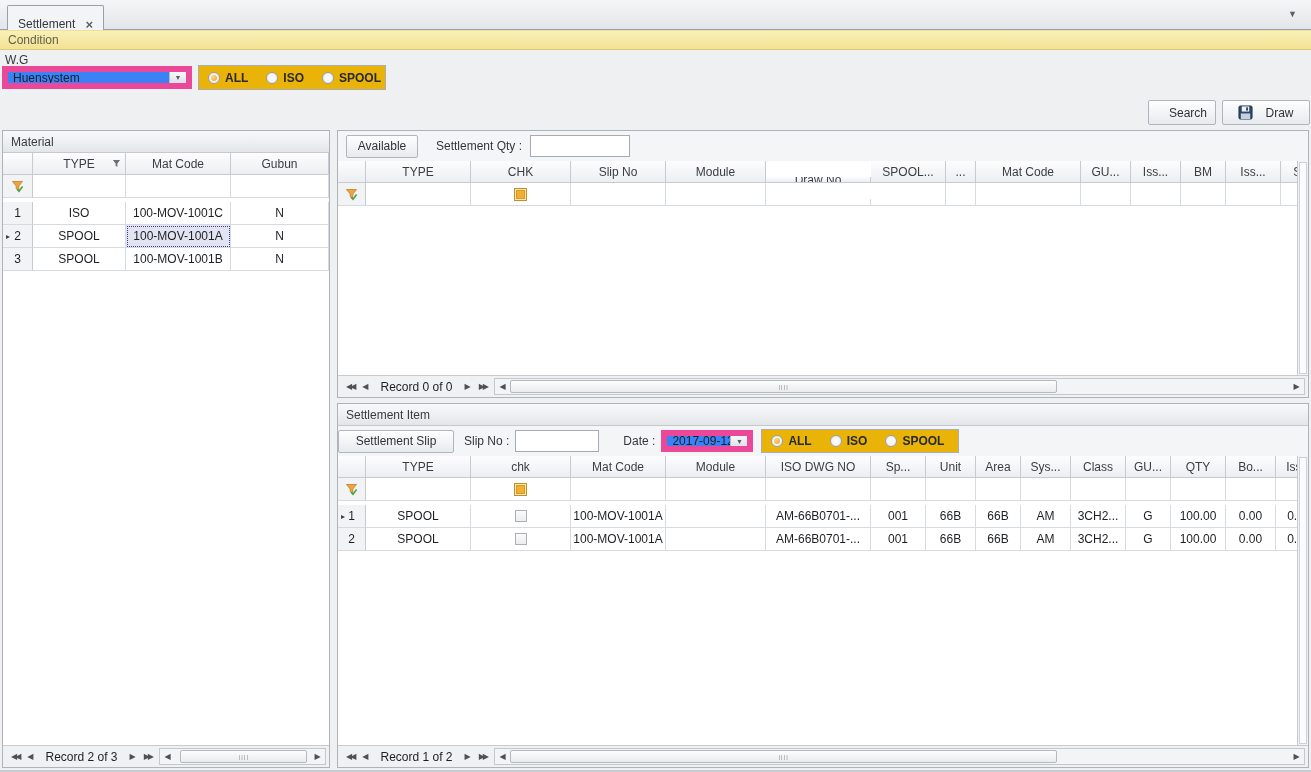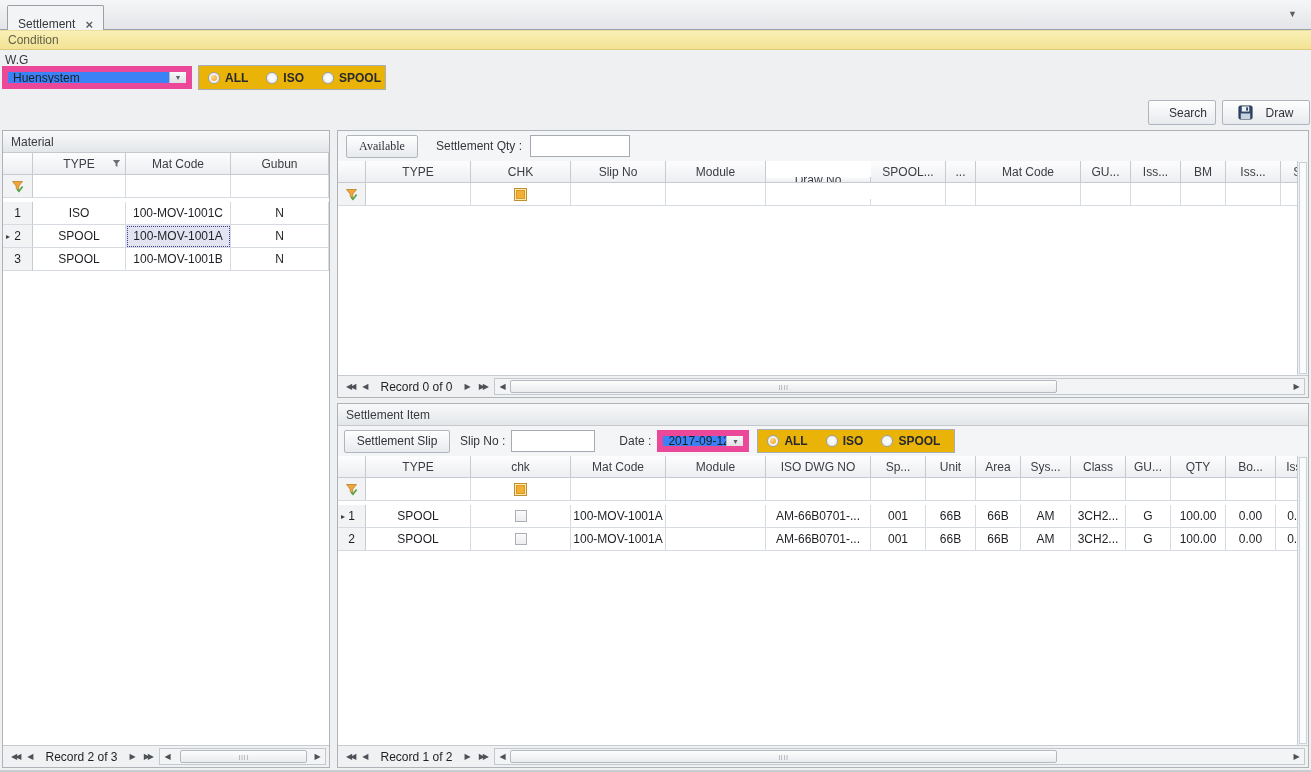--- a/index.html
+++ b/index.html
@@ -228,21 +228,21 @@
           <span class="hs-grip">||||</span>
         </div>
       </div>
       <span class="hs-arrow">▶</span>
     </div>
   </div>
 </div>
 
 <div class="panel issued-panel">
   <div class="panel-toolbar">
-    <div class="tb-btn" style="margin-left:8px;width:72px;font-family:Liberation Serif, serif;">
+    <div class="tb-btn" style="margin-left:8px;width:72px;">
       <span>Available</span>
     </div>
     <span class="tb-label" style="margin-left:18px;">Settlement Qty :</span>
     <input class="tb-input" style="margin-left: 8px; width: 100px;" value="">
   </div>
   <div class="grid-region">
     <div class="grid-clip withv">
       <div class="grow ghead-row">
         <div class="gcell ghead i-c0"></div>
         <div class="gcell ghead i-c1">TYPE</div>
@@ -304,21 +304,21 @@
       <span class="hs-arrow">▶</span>
     </div>
   </div>
 </div>
 
 <div class="panel settle-panel">
   <div class="panel-caption">
     <span>Settlement Item</span>
   </div>
   <div class="panel-toolbar">
-    <div class="tb-btn" style="margin-left:6px;width:106px;">
+    <div class="tb-btn" style="width:116px;">
       <span>Settlement Slip</span>
     </div>
     <span class="tb-label" style="margin-left:10px;">Slip No :</span>
     <input class="tb-input" style="margin-left: 6px; width: 84px;" value="">
     <span class="tb-label" style="margin-left:24px;">Date :</span>
     <div class="combo" style="position:static;margin-left:6px;width:92px;height:22px;">
       <span class="combo-text">2017-09-12</span>
       <span class="combo-btn">▼</span>
     </div>
     <div class="radio-box" style="position:static;margin-left:8px;height:24px;padding:0 14px 0 9px;gap:18px;">

